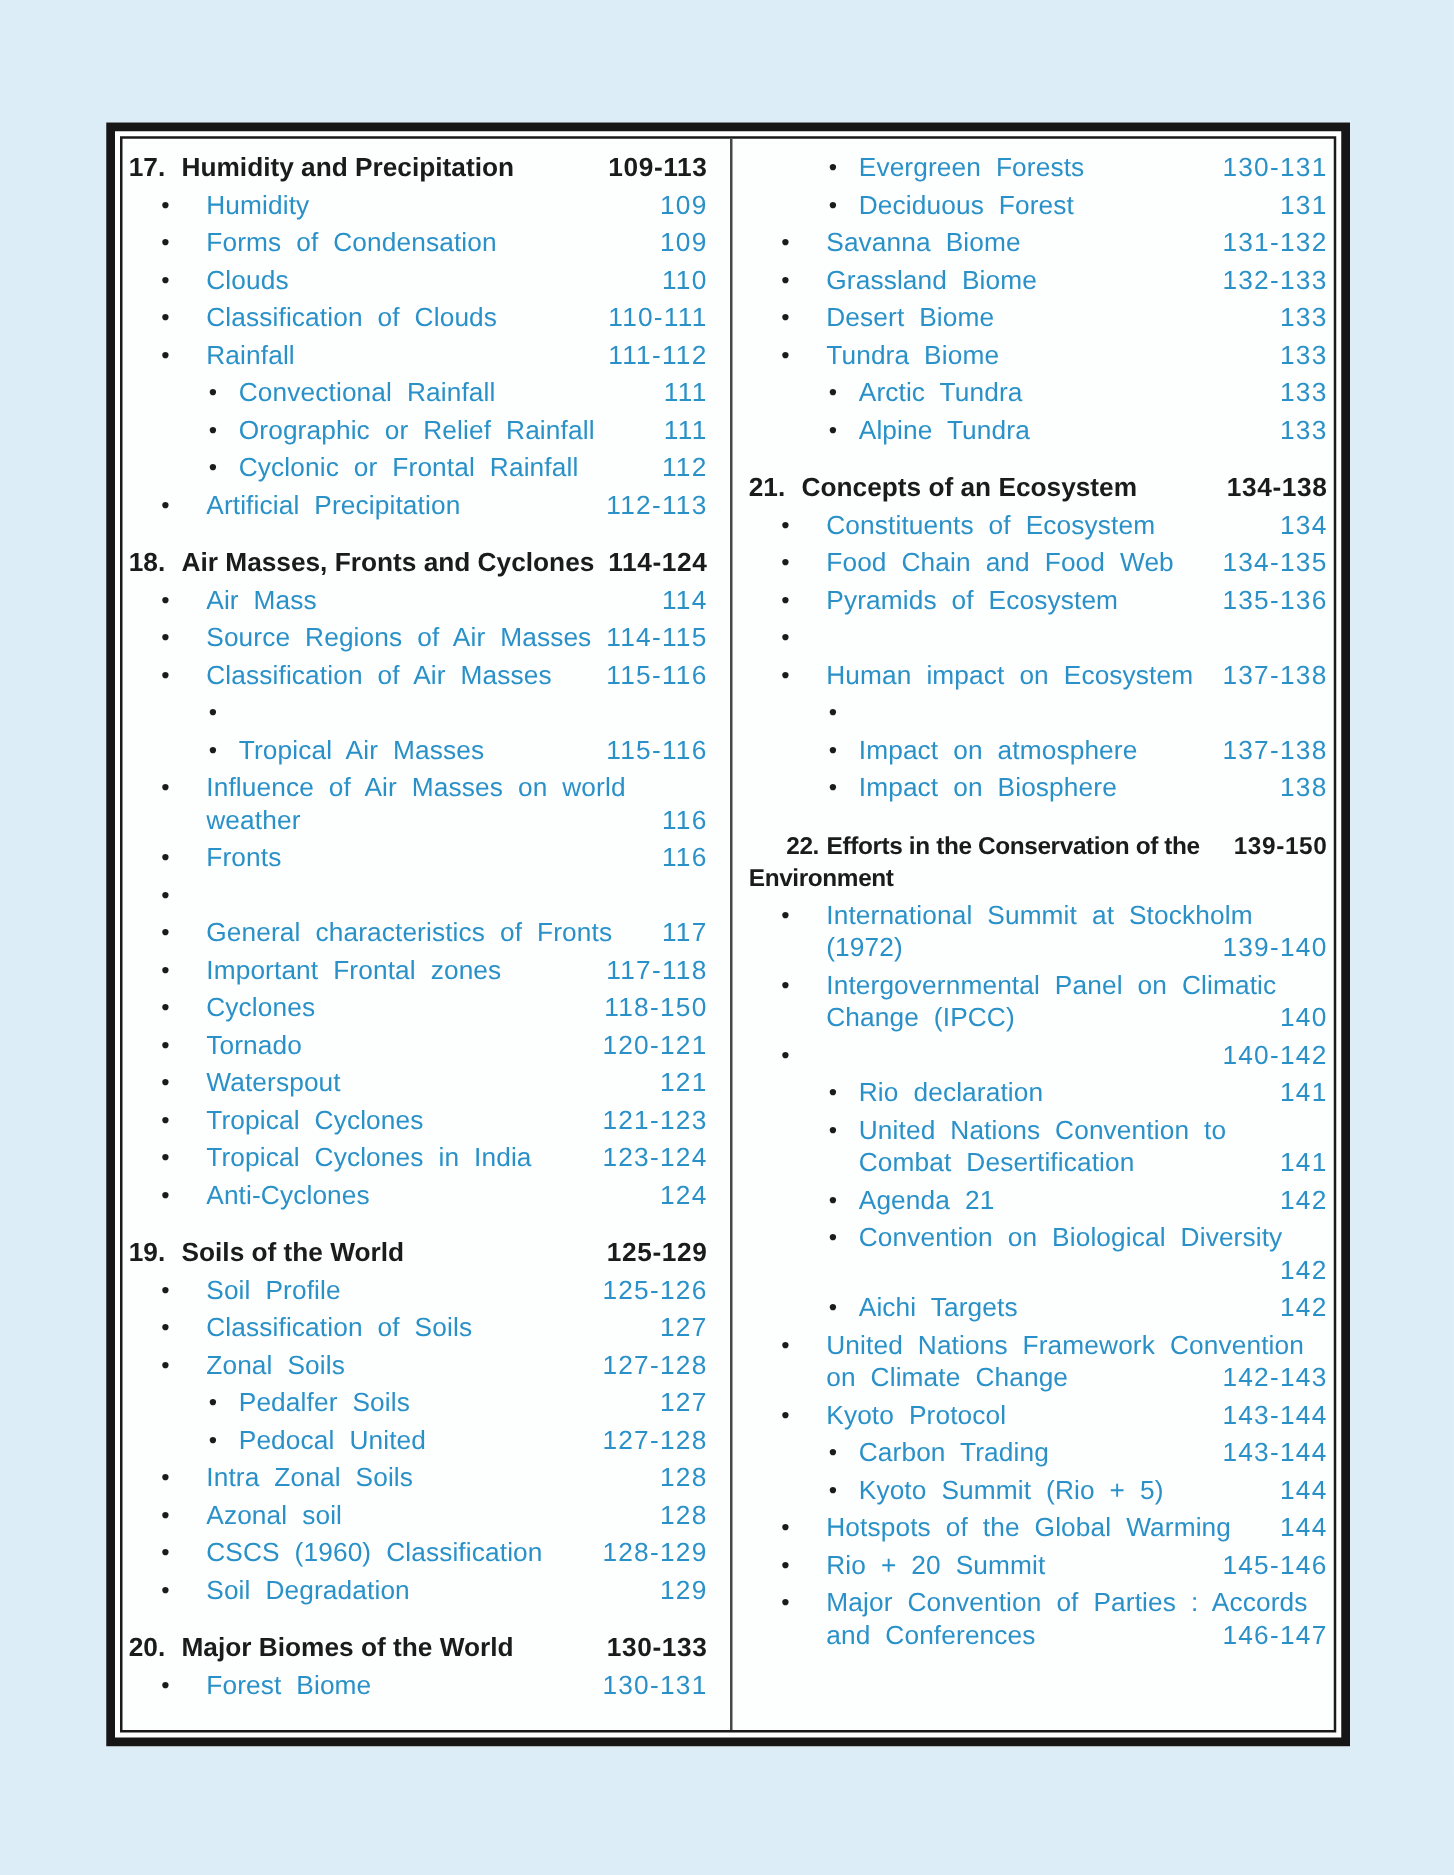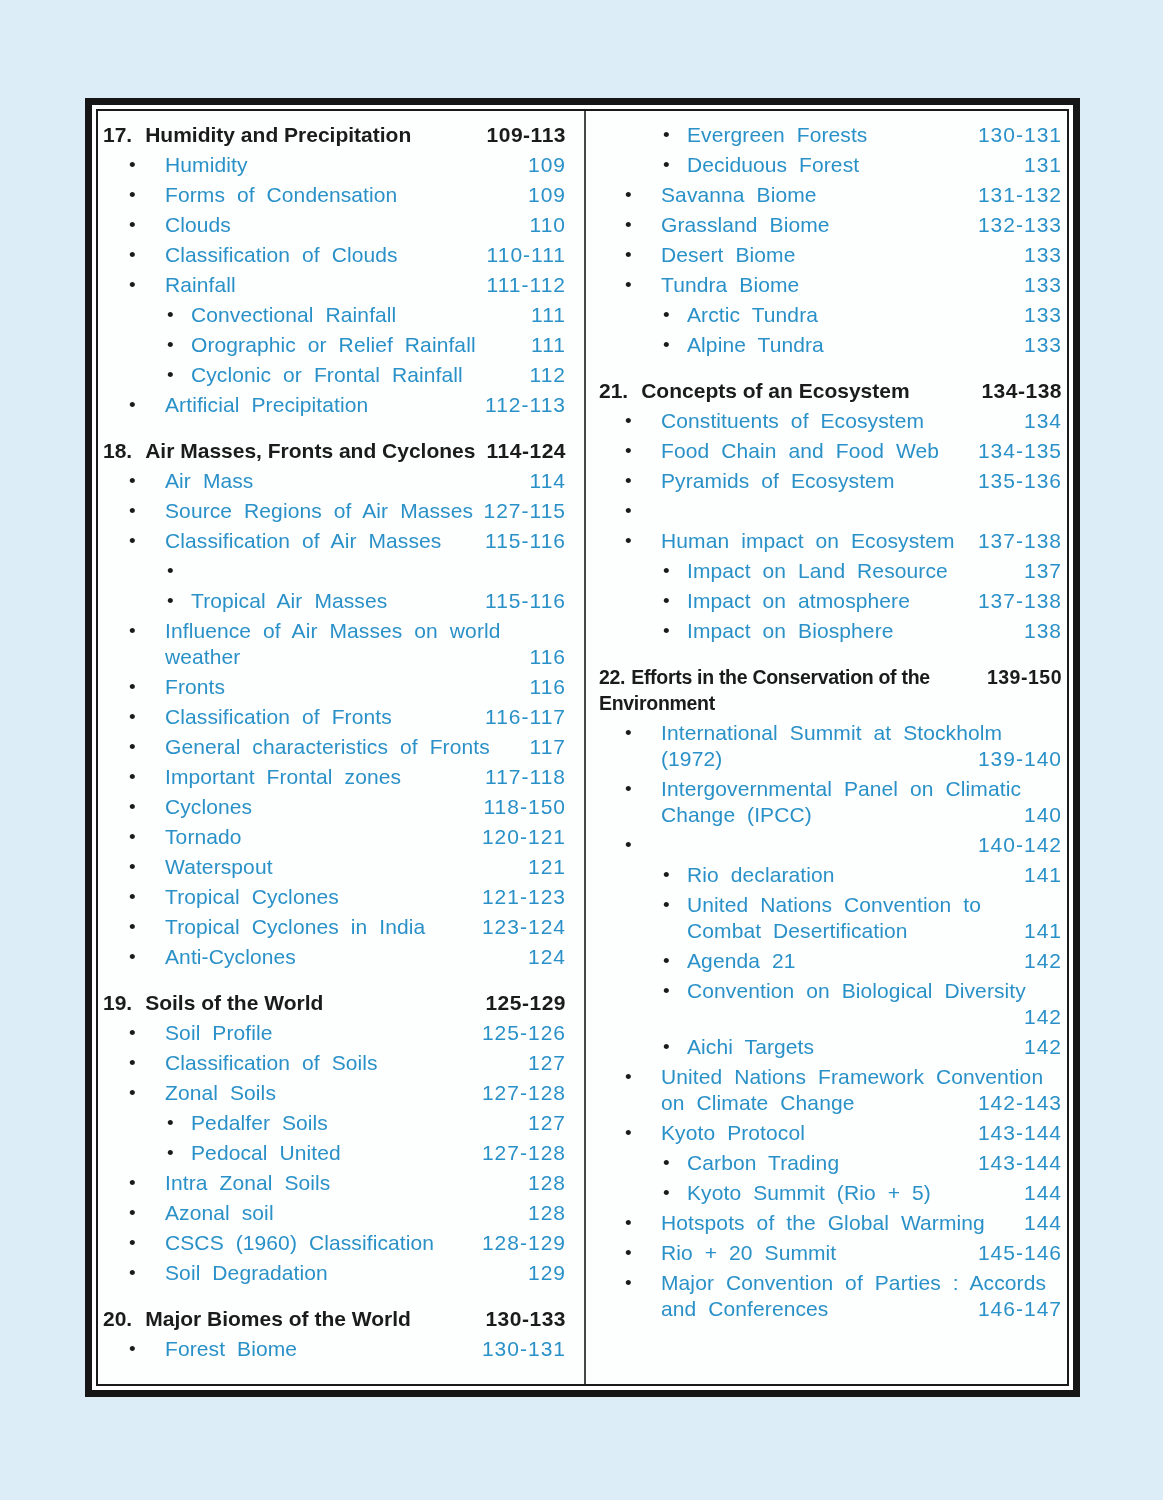--- a/index.html
+++ b/index.html
@@ -55,21 +55,21 @@
     padding: 2px 0;
     overflow: hidden;
   }
   .sec-head .sec-num { margin-right: 13px; }
   .sec-head .sec-pages {
     float: right;
     letter-spacing: 0.5px;
     margin-left: 5px;
   }
   .sec-head.compact { font-size: 19.5px; letter-spacing: -0.3px; }
-  .sec-head.compact .sec-num { margin-right: 6px; }
+  .sec-head.compact .sec-num { margin-right: 6px; margin-left: 30px; }
 
   .toc-item {
     display: flex;
     align-items: flex-start;
     padding: 2px 0;
   }
   .toc-item .bullet {
     flex: 0 0 auto;
     color: #1b1b1b;
     font-size: 19px;
@@ -153,21 +153,21 @@
       <span class="sec-pages">114-124</span>
       <span class="sec-num">18.</span><span class="sec-title">Air Masses, Fronts and Cyclones</span>
     </div>
     <div class="items">
               <div class="toc-item level-1">
     <span class="bullet">•</span>
     <div class="label-wrap"><span class="label">Air Mass</span><span class="pages">114</span></div>
   </div>
               <div class="toc-item level-1">
     <span class="bullet">•</span>
-    <div class="label-wrap"><span class="label">Source Regions of Air Masses</span><span class="pages">127-115</span></div>
+    <div class="label-wrap"><span class="label">Source Regions of Air Masses</span><span class="pages">114-115</span></div>
   </div>
               <div class="toc-item level-1">
     <span class="bullet">•</span>
     <div class="label-wrap"><span class="label">Classification of Air Masses</span><span class="pages">115-116</span></div>
   </div>
               <div class="toc-item level-2">
     <span class="bullet">•</span>
   </div>
               <div class="toc-item level-2">
     <span class="bullet">•</span>
@@ -176,21 +176,20 @@
               <div class="toc-item level-1">
     <span class="bullet">•</span>
     <div class="label-wrap"><span class="label">Influence of Air Masses on world weather</span><span class="pages">116</span></div>
   </div>
               <div class="toc-item level-1">
     <span class="bullet">•</span>
     <div class="label-wrap"><span class="label">Fronts</span><span class="pages">116</span></div>
   </div>
               <div class="toc-item level-1">
     <span class="bullet">•</span>
-    <div class="label-wrap"><span class="label">Classification of Fronts</span><span class="pages">116-117</span></div>
   </div>
               <div class="toc-item level-1">
     <span class="bullet">•</span>
     <div class="label-wrap"><span class="label">General characteristics of Fronts</span><span class="pages">117</span></div>
   </div>
               <div class="toc-item level-1">
     <span class="bullet">•</span>
     <div class="label-wrap"><span class="label">Important Frontal zones</span><span class="pages">117-118</span></div>
   </div>
               <div class="toc-item level-1">
@@ -335,21 +334,20 @@
   </div>
               <div class="toc-item level-1">
     <span class="bullet">•</span>
   </div>
               <div class="toc-item level-1">
     <span class="bullet">•</span>
     <div class="label-wrap"><span class="label">Human impact on Ecosystem</span><span class="pages">137-138</span></div>
   </div>
               <div class="toc-item level-2">
     <span class="bullet">•</span>
-    <div class="label-wrap"><span class="label">Impact on Land Resource</span><span class="pages">137</span></div>
   </div>
               <div class="toc-item level-2">
     <span class="bullet">•</span>
     <div class="label-wrap"><span class="label">Impact on atmosphere</span><span class="pages">137-138</span></div>
   </div>
               <div class="toc-item level-2">
     <span class="bullet">•</span>
     <div class="label-wrap"><span class="label">Impact on Biosphere</span><span class="pages">138</span></div>
   </div>
             </div>

